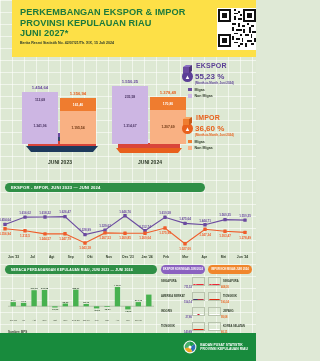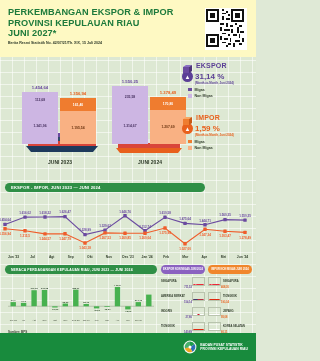--- a/index.html
+++ b/index.html
@@ -13,21 +13,21 @@
     position:absolute;inset:0;
     background-color:#dde8d3;
     background-image:
       linear-gradient(rgba(255,255,255,.55) 1px, transparent 1px),
       linear-gradient(90deg, rgba(255,255,255,.55) 1px, transparent 1px);
     background-size:12px 12px;
   }
   .page{position:relative;width:256px;height:361px;}
 
   
-  .header{position:absolute;left:0;top:0;width:256px;height:57px;background:#fef9c3;}
+  .header{position:absolute;left:12px;top:0;width:256px;height:57px;background:#fde047;}
   .header-inner{padding:7px 8px 0 8px;}
   .h-title{
     color:#1d7a3c;font-weight:bold;font-size:9.2px;line-height:10.6px;
     letter-spacing:.1px;
   }
   .h-sub{
     color:#2f3b2a;font-size:3.6px;line-height:5px;margin-top:2.5px;font-weight:bold;
   }
   .qr{
     position:absolute;right:9px;top:8px;width:40px;height:40px;background:#fff;padding:1px;
@@ -258,21 +258,21 @@
           <svg width="11" height="10" viewBox="0 0 11 10">
             <path d="M1 3 L4 1 L10 1 L7 3 Z" fill="#8a6fc4"></path>
             <path d="M1 3 L7 3 L7 9 L1 9 Z" fill="#6b4ba0"></path>
             <path d="M7 3 L10 1 L10 7 L7 9 Z" fill="#4e3578"></path>
           </svg>
         </span>
         <span class="stat-title t-e">EKSPOR</span>
       </div>
       <div class="stat-val">
         <span class="circ c-e">▲</span>
-        <span class="pct t-e">31,14 %</span>
+        <span class="pct t-e">55,23 %</span>
       </div>
       <div class="note n-e">(Month-to-Month, Juni 2024)</div>
       <div class="legrow">
         <span class="sq" style="background:#6b4ba0;"></span>
         <span class="legtxt">Migas</span>
       </div>
       <div class="legrow">
         <span class="sq" style="background:#cdb6e3;"></span>
         <span class="legtxt">Non Migas</span>
       </div>
@@ -284,21 +284,21 @@
           <svg width="11" height="10" viewBox="0 0 11 10">
             <path d="M1 3 L4 1 L10 1 L7 3 Z" fill="#f8a663"></path>
             <path d="M1 3 L7 3 L7 9 L1 9 Z" fill="#ef7c2f"></path>
             <path d="M7 3 L10 1 L10 7 L7 9 Z" fill="#c85a16"></path>
           </svg>
         </span>
         <span class="stat-title t-i">IMPOR</span>
       </div>
       <div class="stat-val">
         <span class="circ c-i">▲</span>
-        <span class="pct t-i">1,59 %</span>
+        <span class="pct t-i">36,60 %</span>
       </div>
       <div class="note n-i">(Month-to-Month, Juni 2024)</div>
       <div class="legrow">
         <span class="sq" style="background:#ef7c2f;"></span>
         <span class="legtxt">Migas</span>
       </div>
       <div class="legrow">
         <span class="sq" style="background:#f9b183;"></span>
         <span class="legtxt">Non Migas</span>
       </div>

